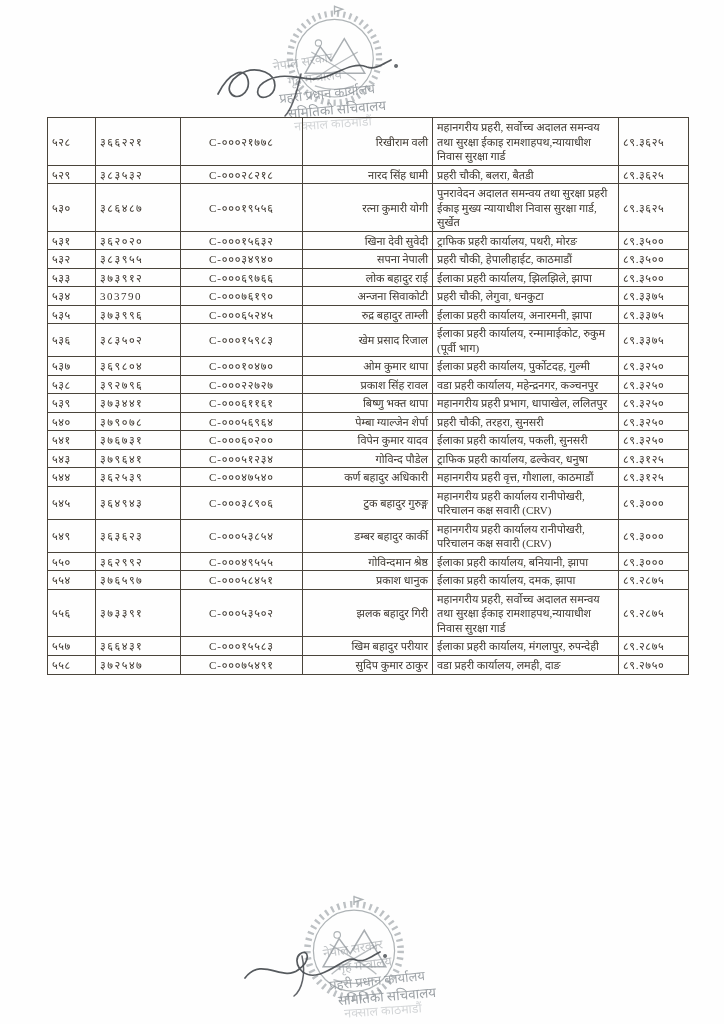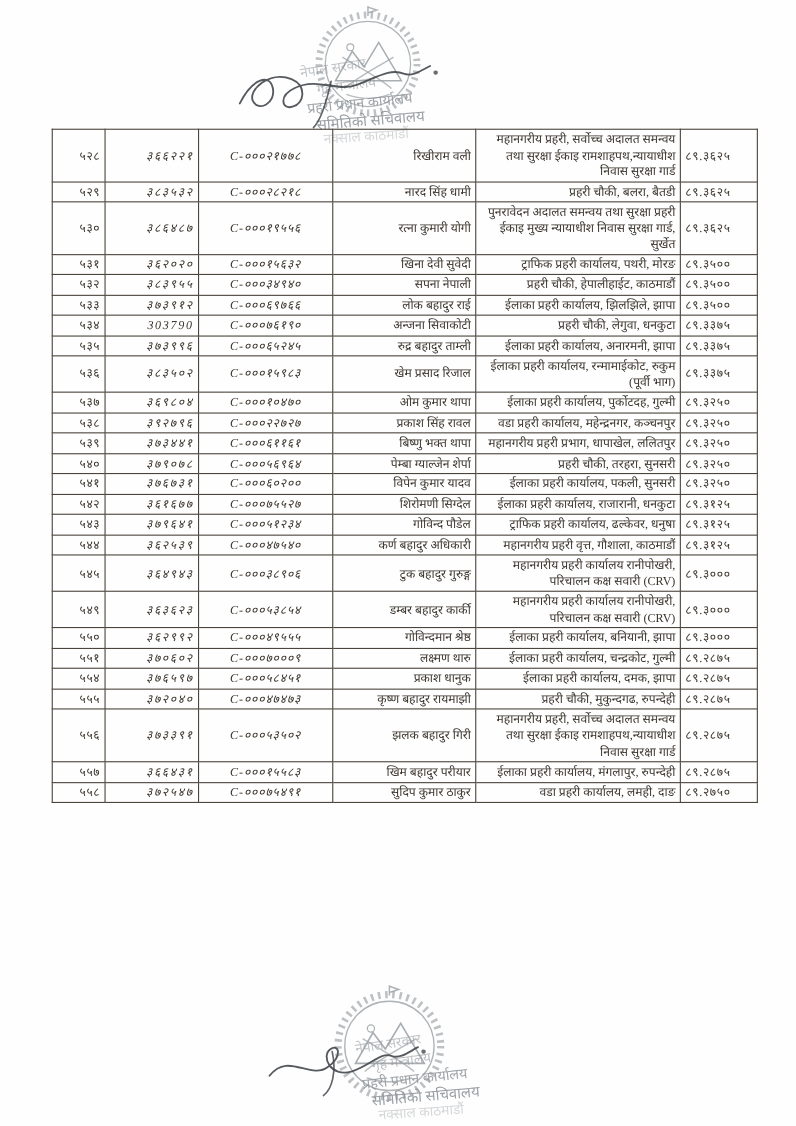--- a/index.html
+++ b/index.html
@@ -20,25 +20,25 @@
     background:transparent;
   }
   table.records td{
     border:1px solid #4a443b;
     font-size:11px;line-height:1.32;
     padding:2px 4px 1px 4px;
     vertical-align:middle;
     color:#3b352d;
     word-wrap:break-word;
   }
-  td.col-serial{text-align:right;letter-spacing:.5px;}
-  td.col-reg_no{text-align:right;letter-spacing:1.5px;font-style:italic;}
-  td.col-code{text-align:center;letter-spacing:.8px;font-style:italic;}
+  td.col-serial{text-align:left;letter-spacing:.5px;}
+  td.col-reg_no{text-align:left;letter-spacing:1.5px;}
+  td.col-code{text-align:center;letter-spacing:.8px;}
   td.col-name{text-align:right;padding-left:6px;}
-  td.col-office{text-align:right;padding-left:6px;}
+  td.col-office{text-align:left;padding-left:6px;}
   td.col-score{text-align:left;letter-spacing:.6px;}
 
   
   .stamp{position:absolute;color:#9aa0a4;pointer-events:none;}
   .stamp .emblem{position:absolute;}
   .stamp-lines{
     position:absolute;
     text-align:center;
     font-family:"Liberation Serif","DejaVu Serif",serif;
     white-space:nowrap;
@@ -211,28 +211,20 @@
         </tr>
         <tr>
           <td class="col-serial">५४१</td>
           <td class="col-reg_no">३७६७३१</td>
           <td class="col-code">C-०००६०२००</td>
           <td class="col-name">विपेन कुमार यादव</td>
           <td class="col-office">ईलाका प्रहरी कार्यालय, पकली, सुनसरी</td>
           <td class="col-score">८९.३२५०</td>
         </tr>
         <tr>
-          <td class="col-serial">५४२</td>
-          <td class="col-reg_no">३६१६७७</td>
-          <td class="col-code">C-०००७५५२७</td>
-          <td class="col-name">शिरोमणी सिग्देल</td>
-          <td class="col-office">ईलाका प्रहरी कार्यालय, राजारानी, धनकुटा</td>
-          <td class="col-score">८९.३१२५</td>
-        </tr>
-        <tr>
           <td class="col-serial">५४३</td>
           <td class="col-reg_no">३७९६४१</td>
           <td class="col-code">C-०००५१२३४</td>
           <td class="col-name">गोविन्द पौडेल</td>
           <td class="col-office">ट्राफिक प्रहरी कार्यालय, ढल्केवर, धनुषा</td>
           <td class="col-score">८९.३१२५</td>
         </tr>
         <tr>
           <td class="col-serial">५४४</td>
           <td class="col-reg_no">३६२५३९</td>
@@ -259,41 +251,25 @@
         </tr>
         <tr>
           <td class="col-serial">५५०</td>
           <td class="col-reg_no">३६२९९२</td>
           <td class="col-code">C-०००४९५५५</td>
           <td class="col-name">गोविन्दमान श्रेष्ठ</td>
           <td class="col-office">ईलाका प्रहरी कार्यालय, बनियानी, झापा</td>
           <td class="col-score">८९.३०००</td>
         </tr>
         <tr>
-          <td class="col-serial">५५१</td>
-          <td class="col-reg_no">३७०६०२</td>
-          <td class="col-code">C-०००७०००९</td>
-          <td class="col-name">लक्ष्मण थारु</td>
-          <td class="col-office">ईलाका प्रहरी कार्यालय, चन्द्रकोट, गुल्मी</td>
-          <td class="col-score">८९.२८७५</td>
-        </tr>
-        <tr>
           <td class="col-serial">५५४</td>
           <td class="col-reg_no">३७६५९७</td>
           <td class="col-code">C-०००५८४५१</td>
           <td class="col-name">प्रकाश धानुक</td>
           <td class="col-office">ईलाका प्रहरी कार्यालय, दमक, झापा</td>
-          <td class="col-score">८९.२८७५</td>
-        </tr>
-        <tr>
-          <td class="col-serial">५५५</td>
-          <td class="col-reg_no">३७२०४०</td>
-          <td class="col-code">C-०००४७४७३</td>
-          <td class="col-name">कृष्ण बहादुर रायमाझी</td>
-          <td class="col-office">प्रहरी चौकी, मुकुन्दगढ, रुपन्देही</td>
           <td class="col-score">८९.२८७५</td>
         </tr>
         <tr>
           <td class="col-serial">५५६</td>
           <td class="col-reg_no">३७३३९१</td>
           <td class="col-code">C-०००५३५०२</td>
           <td class="col-name">झलक बहादुर गिरी</td>
           <td class="col-office">महानगरीय प्रहरी, सर्वोच्च अदालत समन्वय तथा सुरक्षा ईकाइ रामशाहपथ,न्यायाधीश निवास सुरक्षा गार्ड</td>
           <td class="col-score">८९.२८७५</td>
         </tr>

